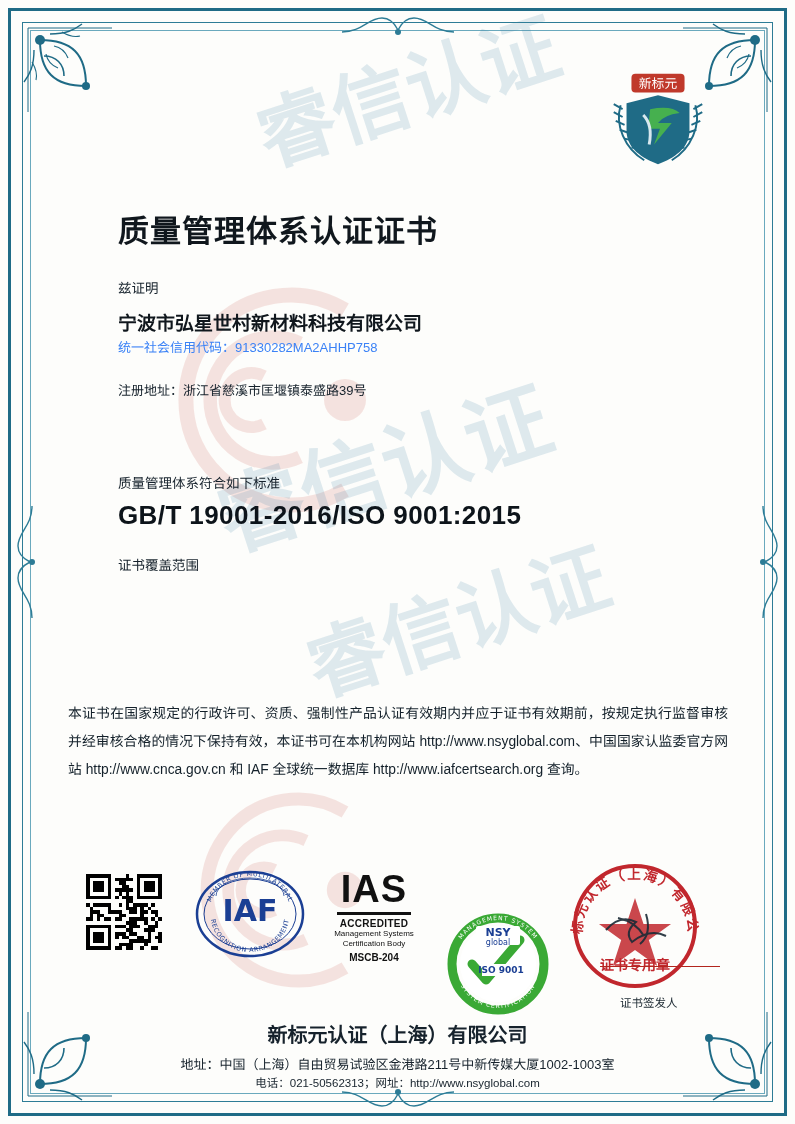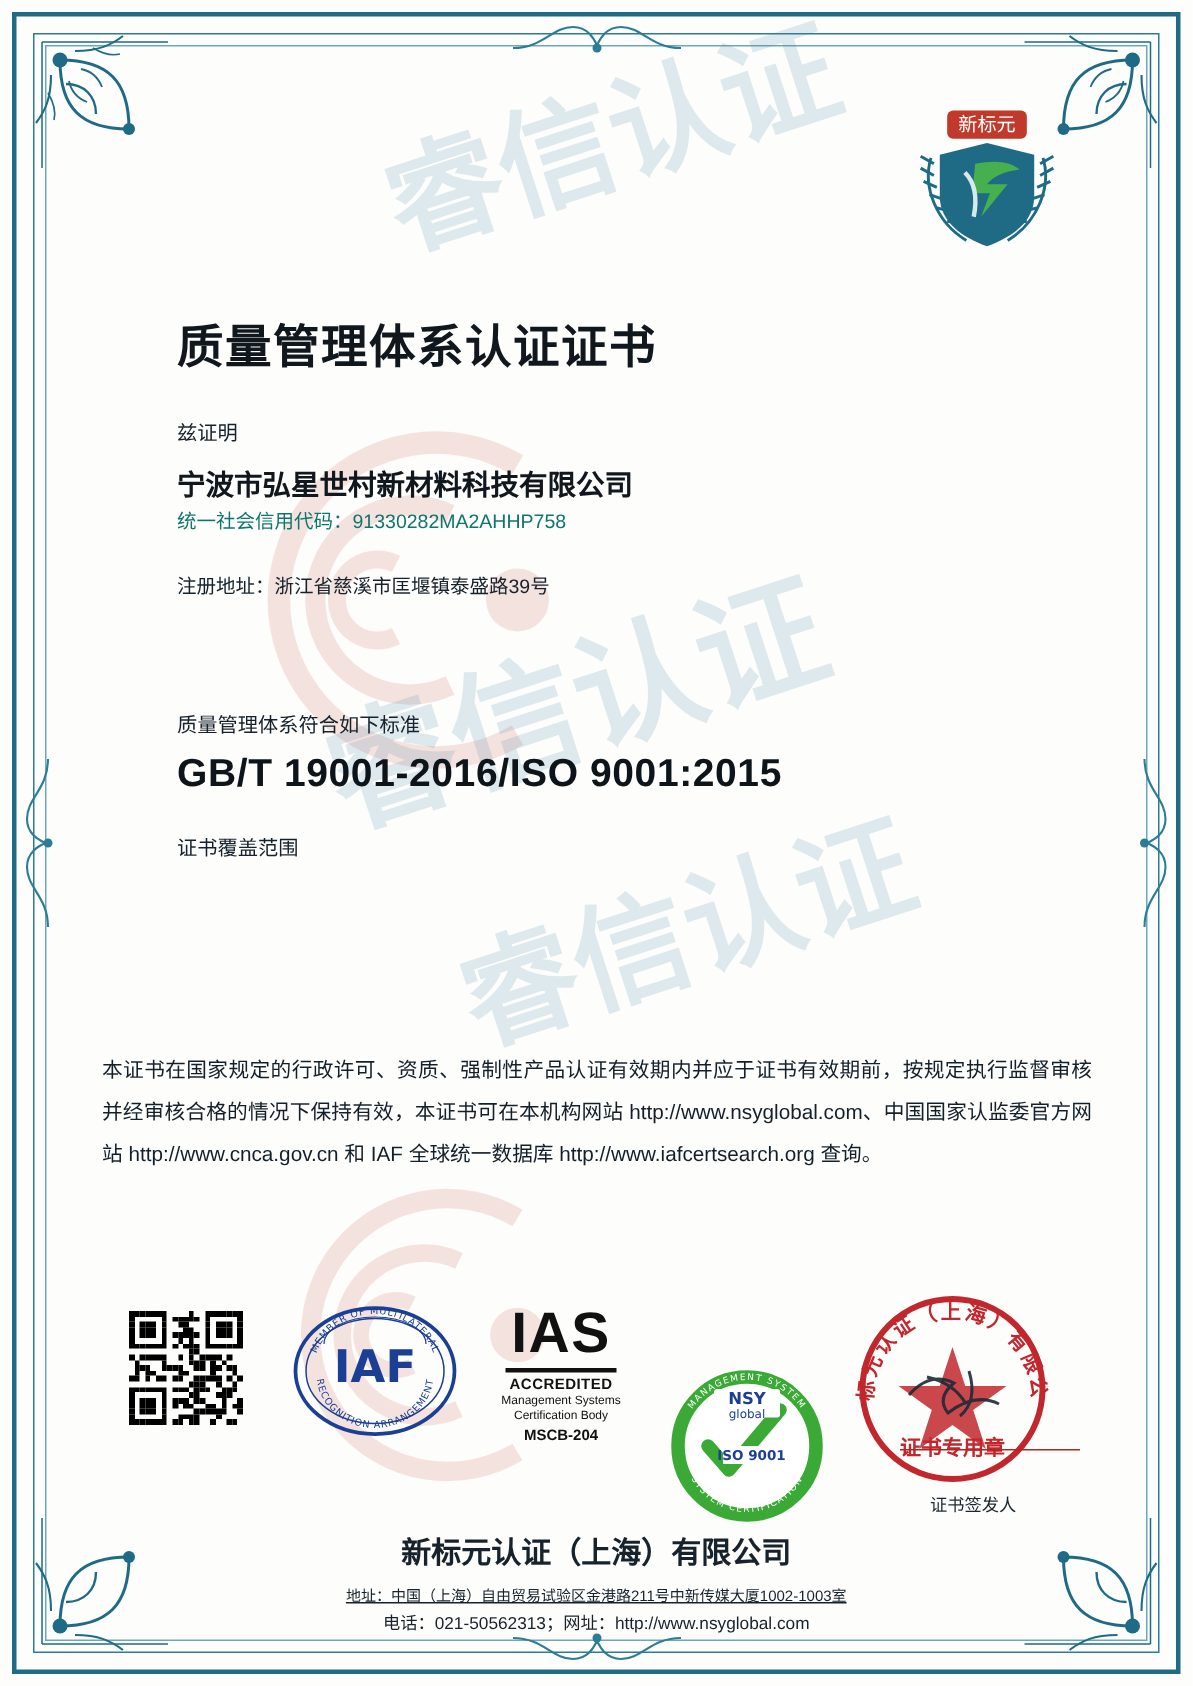--- a/index.html
+++ b/index.html
@@ -93,21 +93,21 @@
 
   .sec{
     position:absolute;left:118px;
     font-size:13.5px;color:#15212b;line-height:22px;
   }
   .s-zizhengming{top:278px;}
   .company{
     position:absolute;left:118px;top:308px;
     font-size:19px;font-weight:bold;color:#10171d;
   }
-  .credit{position:absolute;left:118px;top:337px;font-size:13px;color:#0f766e;}
+  .credit{position:absolute;left:118px;top:337px;font-size:13px;color:#3b82f6;}
   .addr1{position:absolute;left:118px;top:380px;font-size:13px;color:#15212b;text-align:right;}
   .addr2{position:absolute;left:118px;top:402px;font-size:13px;color:#15212b;}
 
   .std-label{position:absolute;left:118px;top:472px;font-size:13.5px;color:#15212b;}
   .std-value{
     position:absolute;left:118px;top:500px;
     font-size:26px;font-weight:bold;color:#0d141a;letter-spacing:0.4px;
   }
 
   .scope-label{position:absolute;left:118px;top:554px;font-size:13.5px;color:#15212b;}
@@ -160,21 +160,21 @@
   }
   .sig-label{
     position:absolute;left:560px;top:132px;font-size:11.5px;color:#1a2730;
   }
 
   
   .footer{
     position:absolute;left:0;right:0;bottom:32px;text-align:center;color:#16222c;
   }
   .footer .f1{font-size:20px;font-weight:bold;margin-bottom:8px;}
-  .footer .f2{font-size:10px;line-height:18px;text-decoration:underline;}
+  .footer .f2{font-size:13px;line-height:18px;}
   .footer .f3{font-size:11.5px;line-height:18px;}
 </style>
 </head>
 <body>
 
 <div class="page">
 
   <div class="border-outer"></div>
   <div class="border-inner"></div>
   <div class="border-thin"></div>

